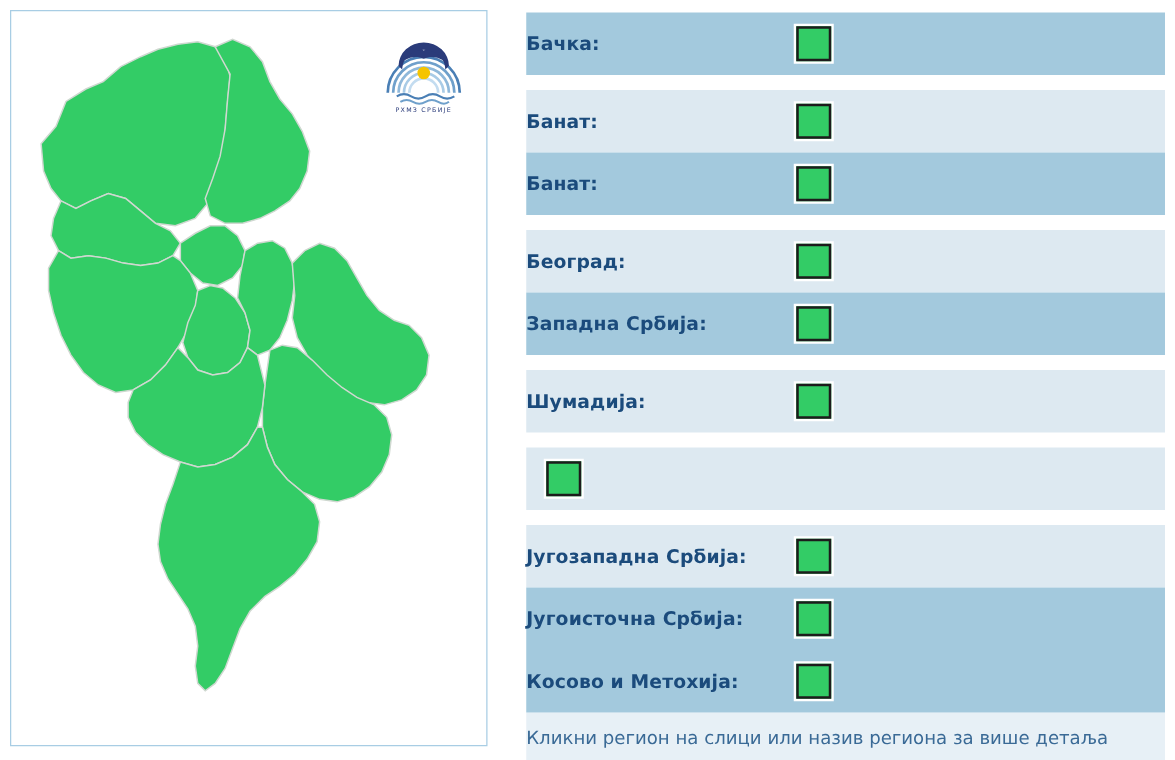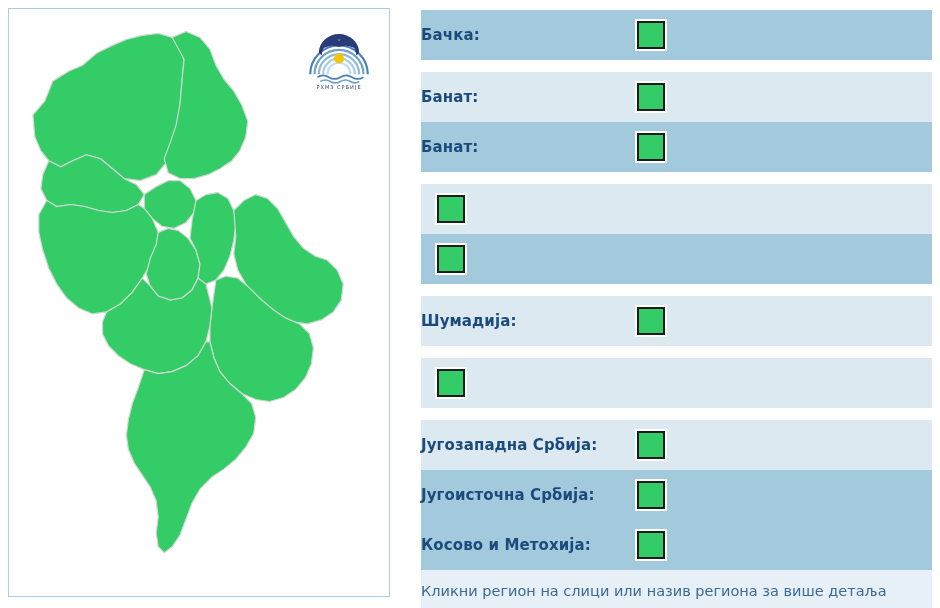--- a/index.html
+++ b/index.html
@@ -209,27 +209,29 @@
 
     <div class="region-row dark">
       <div class="region-label">Банат:</div>
       <div class="swatch-cell">
         <div class="swatch" style="background: rgb(51, 204, 102); border-color: rgb(28, 28, 28);"></div>
       </div>
       <div class="row-rest"></div>
     </div>
 
     <div class="region-row light">
-      <div class="swatch-cell">
-        <div class="swatch" style="background: rgb(51, 204, 102); border-color: rgb(28, 28, 28);"></div>
-      </div>
-      <div class="row-rest"></div>
-    </div>
-
-    <div class="region-row dark">
+      <div class="region-label">Београд:</div>
+      <div class="swatch-cell">
+        <div class="swatch" style="background: rgb(51, 204, 102); border-color: rgb(28, 28, 28);"></div>
+      </div>
+      <div class="row-rest"></div>
+    </div>
+
+    <div class="region-row dark">
+      <div class="region-label">Западна Србија:</div>
       <div class="swatch-cell">
         <div class="swatch" style="background: rgb(51, 204, 102); border-color: rgb(28, 28, 28);"></div>
       </div>
       <div class="row-rest"></div>
     </div>
 
     <div class="region-row light">
       <div class="region-label">Шумадија:</div>
       <div class="swatch-cell">
         <div class="swatch" style="background: rgb(51, 204, 102); border-color: rgb(28, 28, 28);"></div>

